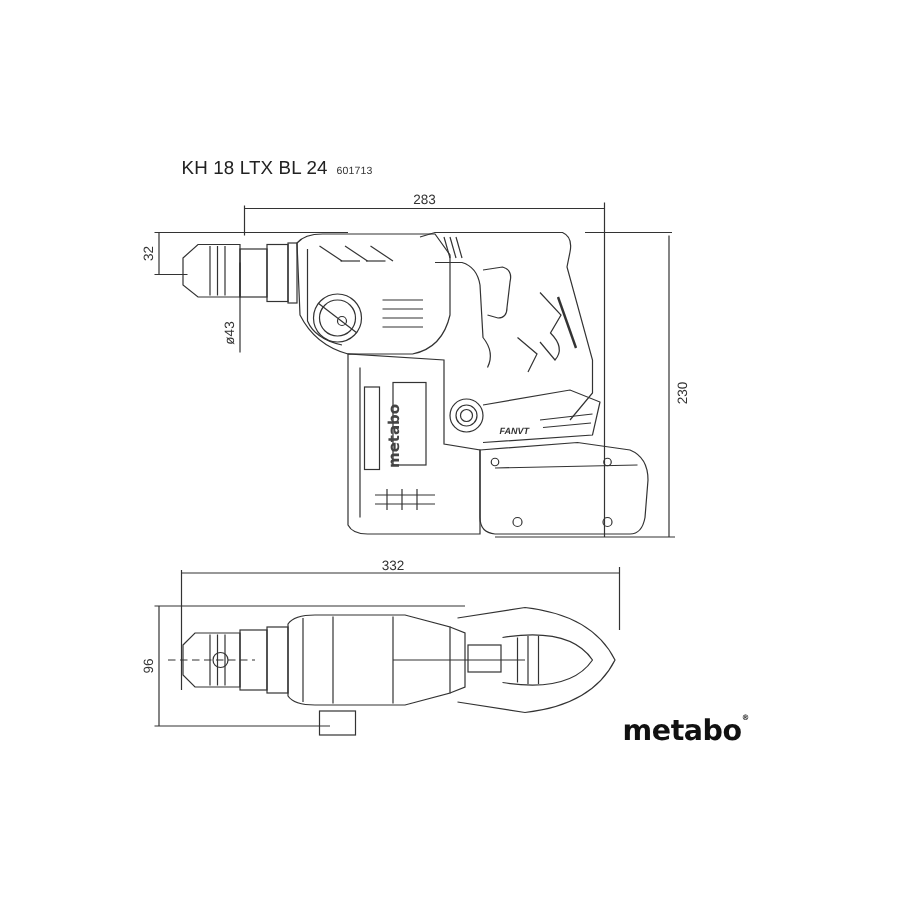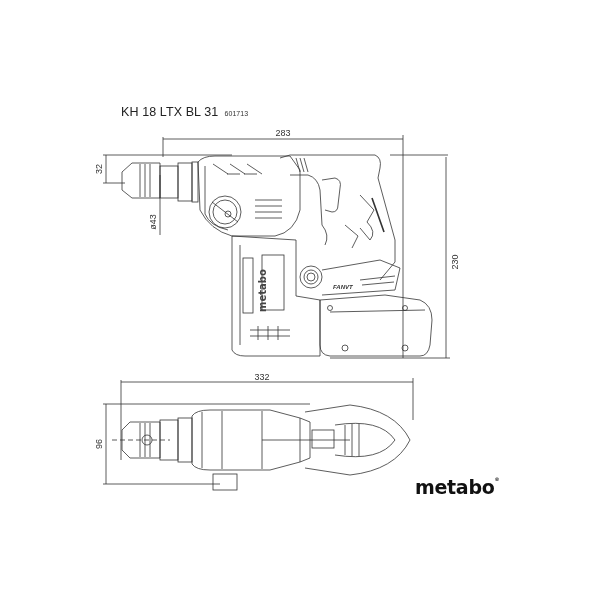--- a/index.html
+++ b/index.html
@@ -7,21 +7,21 @@
   .title{position:absolute;left:121px;top:105px;font-size:12.5px;color:#222;letter-spacing:0.1px;}
   .code{font-size:7px;margin-left:6px;color:#333;}
   svg{position:absolute;left:0;top:0;}
   .dim{font-family:"Liberation Sans",sans-serif;font-size:9px;fill:#333;}
   .logo{position:absolute;left:415px;top:476px;font-family:"DejaVu Sans",sans-serif;font-weight:bold;font-size:19px;color:#111;letter-spacing:-0.3px;}
   .logo sup{font-size:5px;vertical-align:top;}
 </style>
 </head>
 <body>
 
-<div class="title"><span>KH 18 LTX BL 31</span><span class="code">601713</span></div>
+<div class="title"><span>KH 18 LTX BL 24</span><span class="code">601713</span></div>
 
 <svg width="600" height="600" viewBox="0 0 600 600">
   <g stroke="#333" stroke-width="0.8" fill="none">
 
     <line x1="163" y1="137" x2="163" y2="157"></line>
     <line x1="163" y1="139" x2="403" y2="139"></line>
     <line x1="403" y1="135" x2="403" y2="358"></line>
     <line x1="103" y1="155" x2="232" y2="155"></line>
     <line x1="106" y1="155" x2="106" y2="183"></line>
     <line x1="103" y1="183" x2="125" y2="183"></line>

